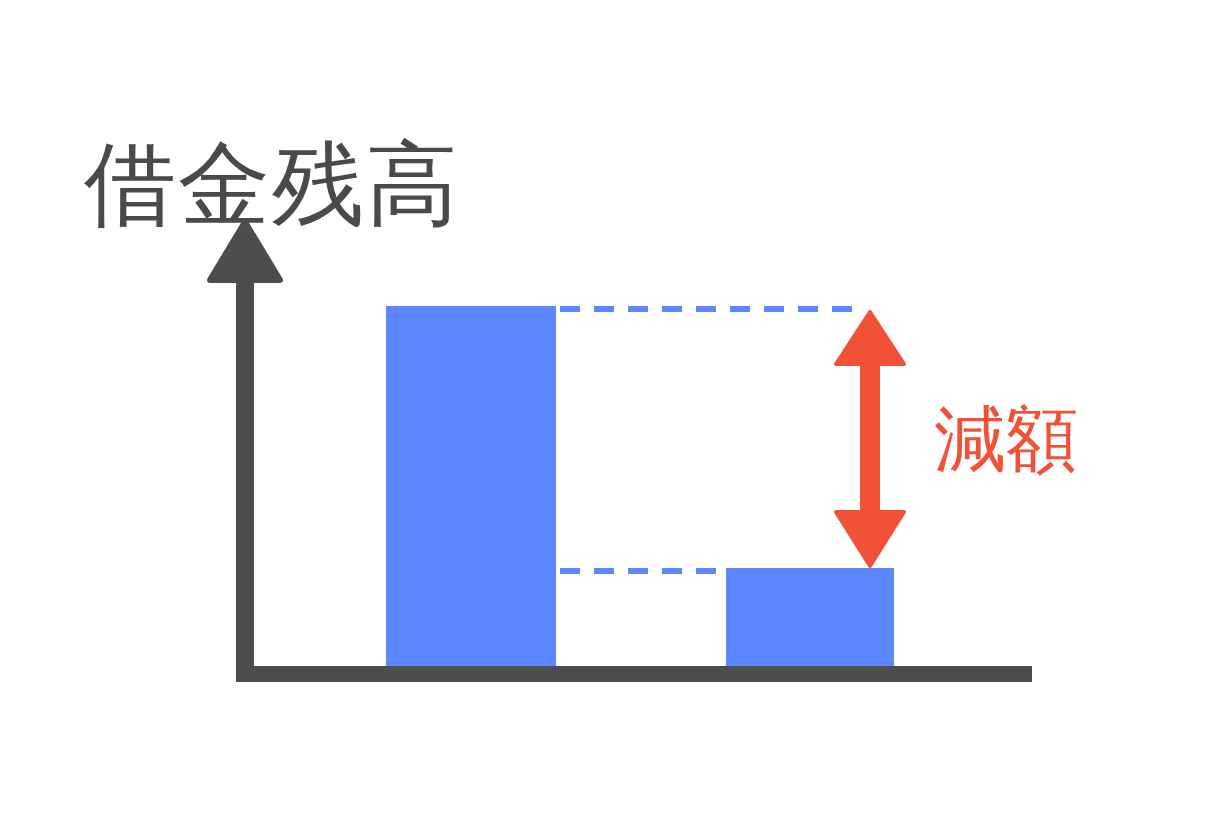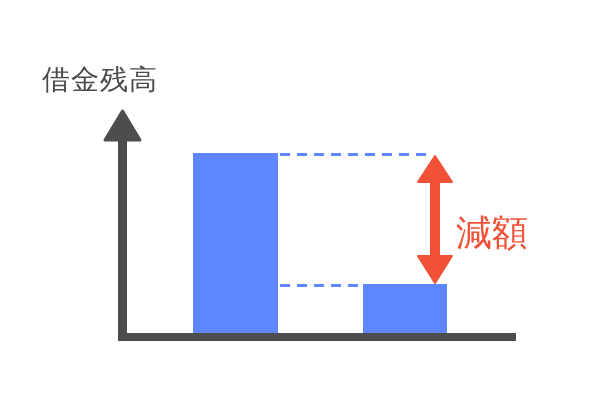--- a/index.html
+++ b/index.html
@@ -1,18 +1,18 @@
 <!DOCTYPE html>
 <html><head>
 <meta charset="utf-8">
 <style>
   html, body { margin:0; padding:0; background:#ffffff; }
   body { width:612px; height:408px; position:relative; overflow:hidden; font-family:"DejaVu Sans", sans-serif; }
-  .ylabel { position:absolute; left:42px; top:60px; font-size:28px; color:#4a4a4a; letter-spacing:1px; line-height:40px; }
-  .reduction-label { position:absolute; left:456px; top:200px; font-size:36px; color:#f15237; line-height:42px;margin-top:12px; }
+  .ylabel { position:absolute; left:42px; top:72px; font-size:46px; color:#4a4a4a; letter-spacing:1px; line-height:40px; }
+  .reduction-label { position:absolute; left:467px; top:200px; font-size:36px; color:#f15237; line-height:42px; }
   svg { position:absolute; left:0; top:0; }
 </style>
 </head>
 <body>
 
 <div class="ylabel">借金残高</div>
 
 <svg width="612" height="408" viewBox="0 0 612 408">
 
   <rect x="193" y="153" width="85" height="181" fill="#5e86ff"></rect>

